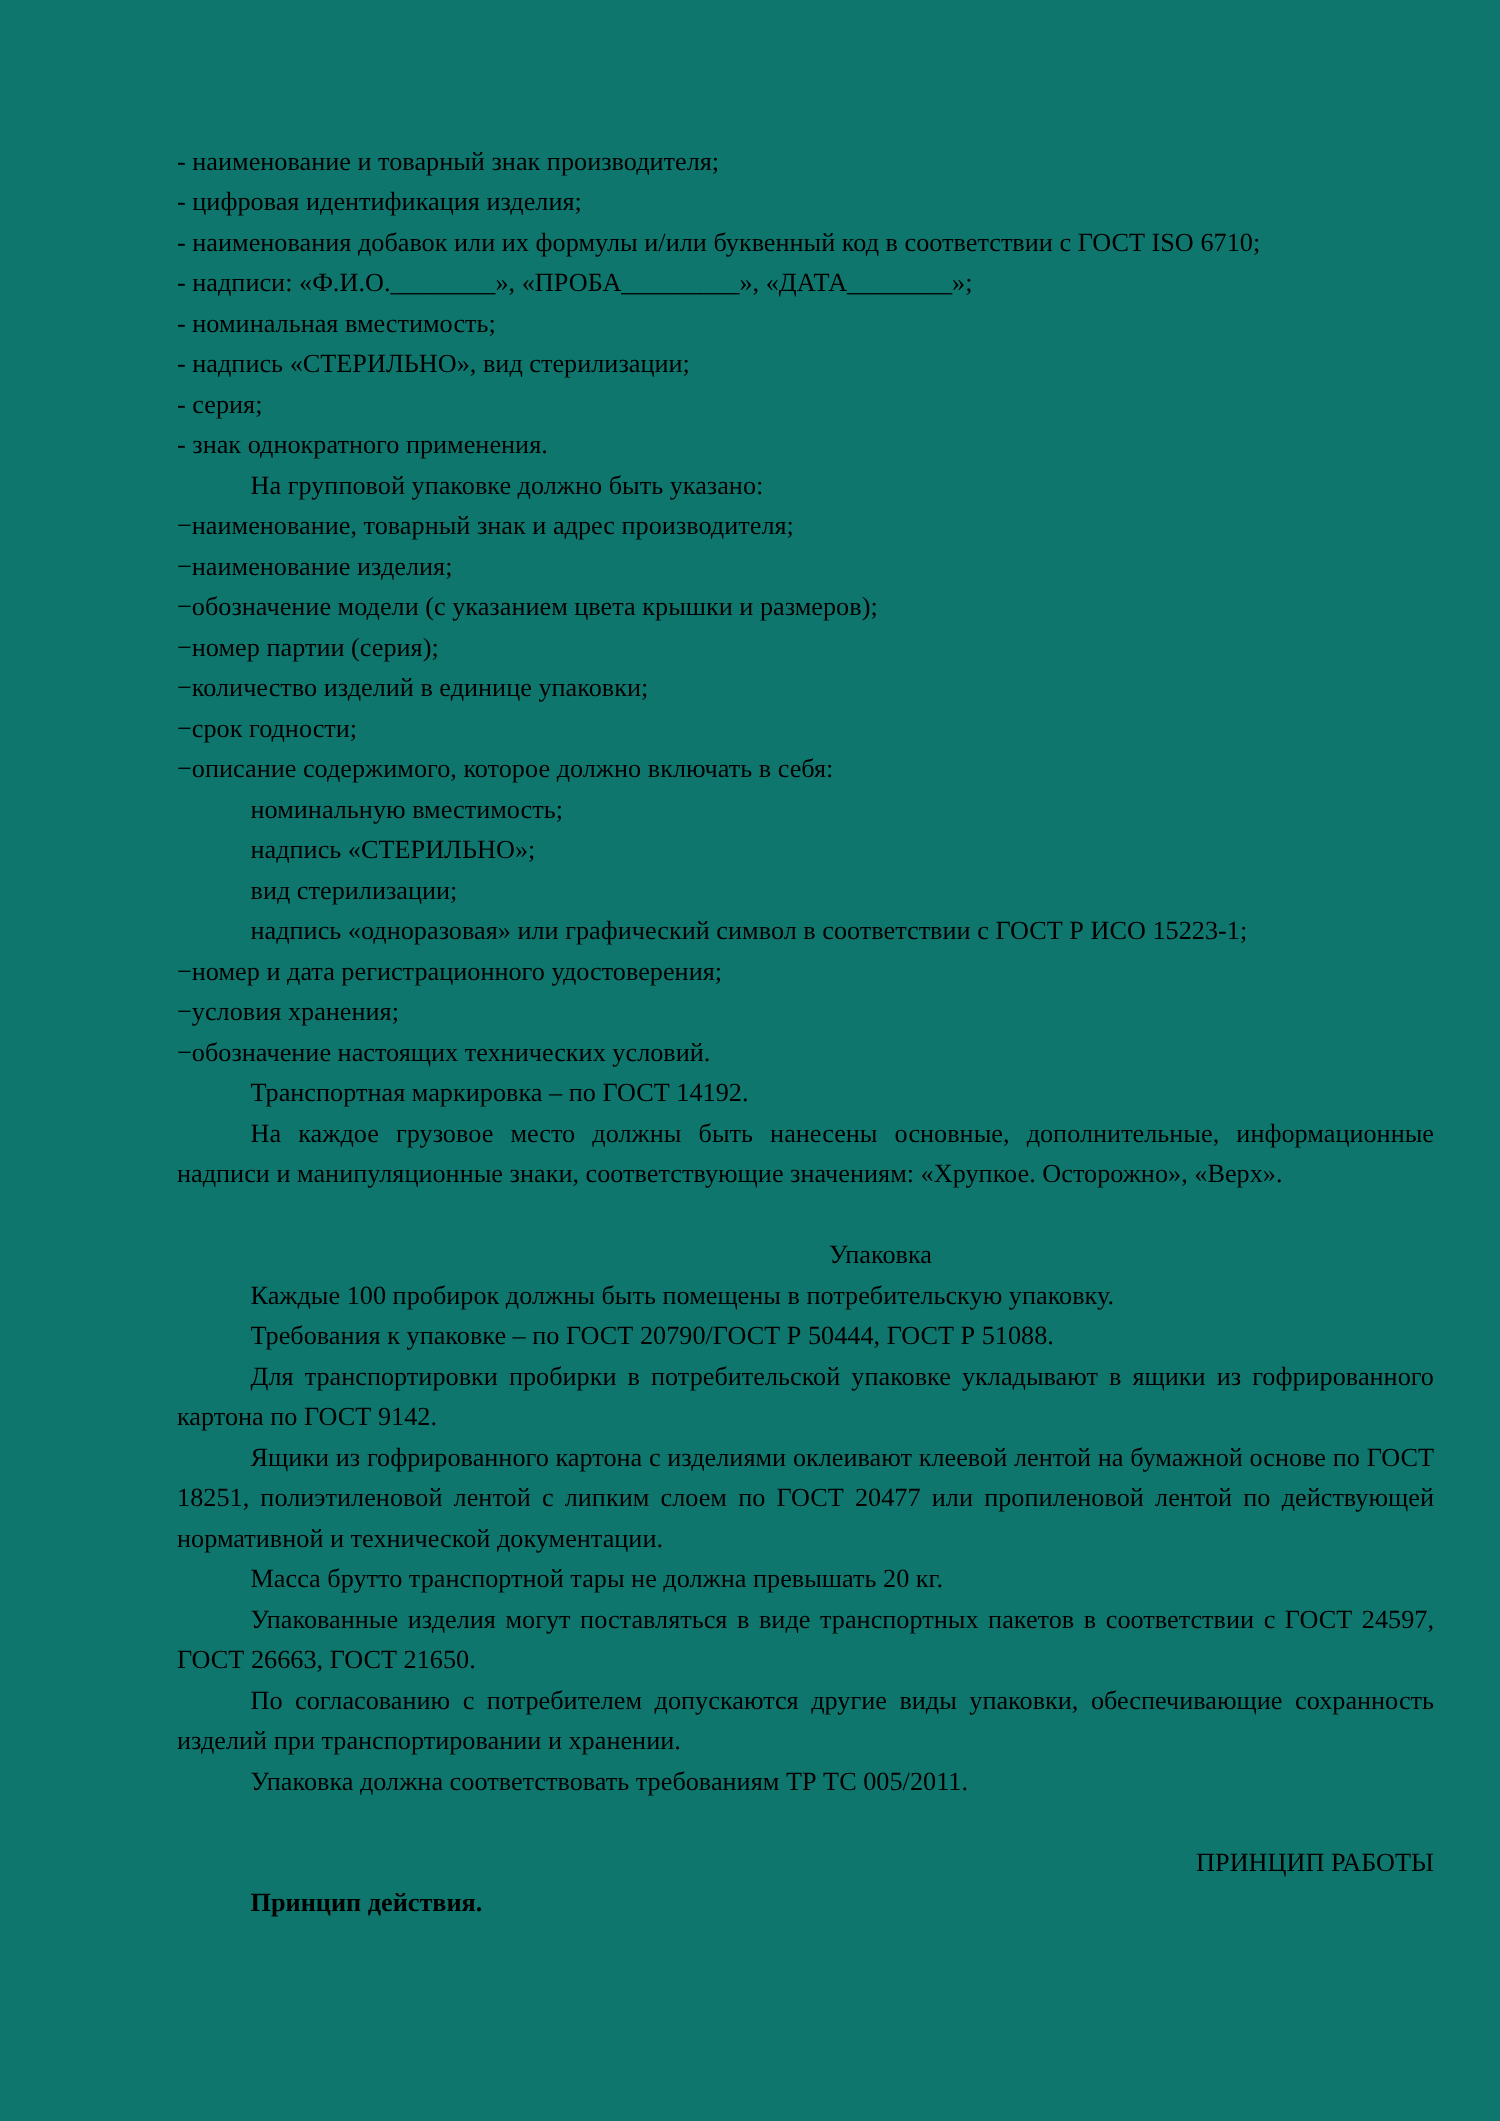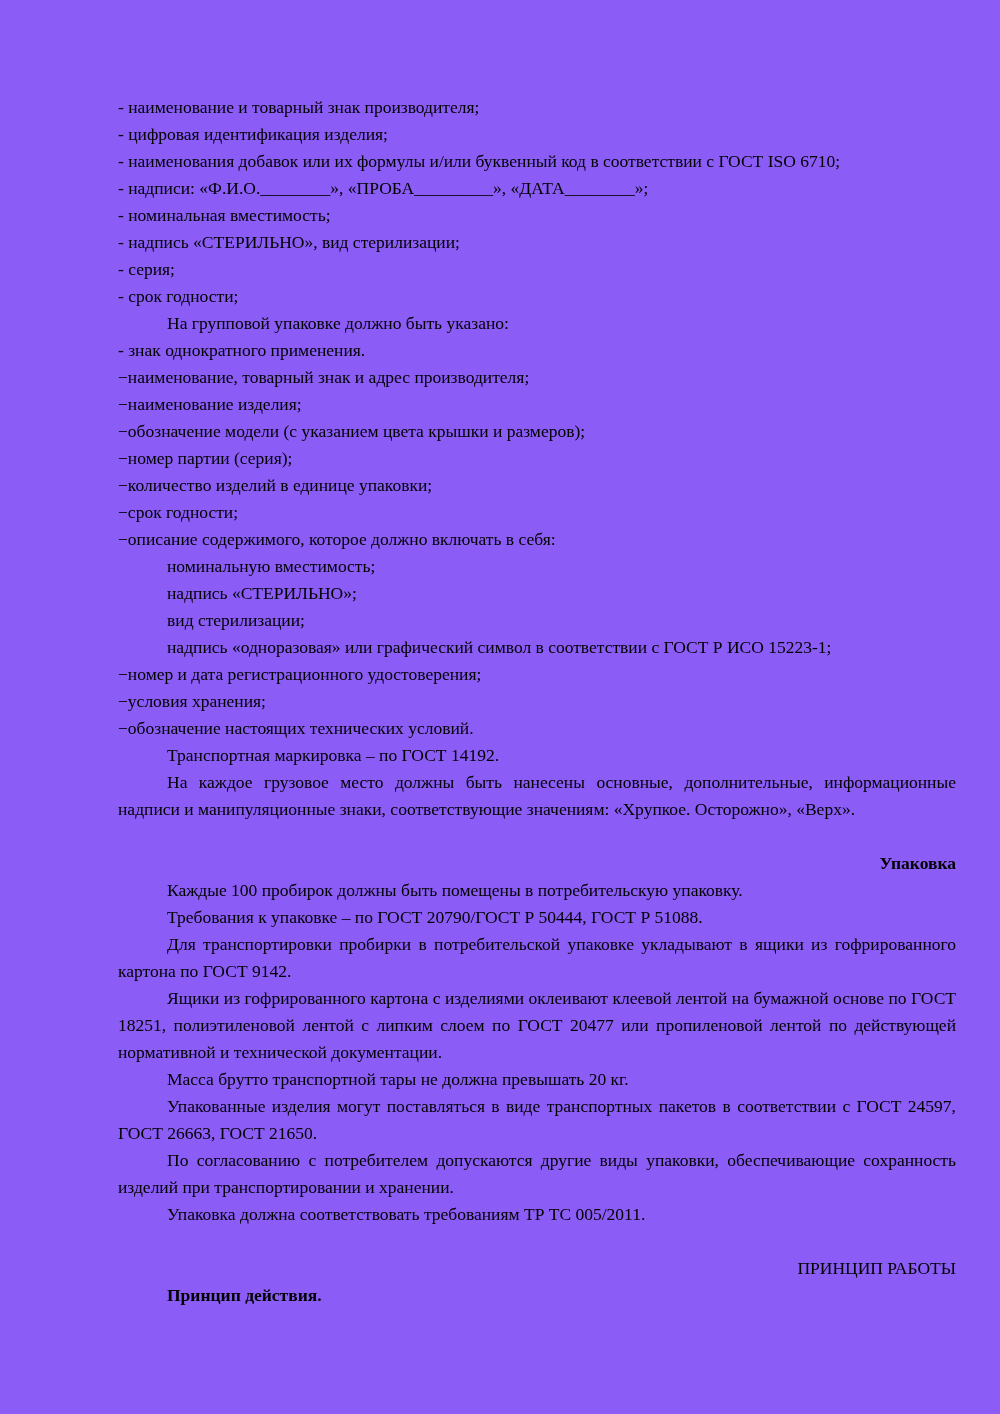--- a/index.html
+++ b/index.html
@@ -5,42 +5,42 @@
   html, body {
     margin: 0;
     padding: 0;
     background: #ffffff;
   }
   .page {
     position: relative;
     width: 1000px;
     height: 1414px;
     box-sizing: border-box;
-    background: #8b5cf6;
+    background: #0f766e;
     color: #000000;
     padding: 94px 44px 40px 118px;
     font-family: "Liberation Serif", "DejaVu Serif", serif;
     font-size: 17.5px;
     line-height: 27px;
     overflow: hidden;
   }
   .para {
     margin: 0;
     padding: 0;
     text-align: justify;
   }
   .para.list {
     text-indent: 0;
   }
   .para.indent {
     text-indent: 49px;
   }
   .para.subheading {
-    font-weight: bold;
-    text-align: right;
+    font-weight: normal;
+    text-align: center;
     text-indent: 100px;
   }
   .para.center {
     text-align: right;
     font-weight: normal;
     text-indent: 0;
   }
   .para.bold {
     font-weight: bold;
   }
@@ -53,23 +53,22 @@
 
 <div class="page">
   <div>
       <p class="para list">- наименование и товарный знак производителя;</p>
       <p class="para list">- цифровая идентификация изделия;</p>
       <p class="para list">- наименования добавок или их формулы и/или буквенный код в соответствии с ГОСТ ISO 6710;</p>
       <p class="para list">- надписи: «Ф.И.О.________», «ПРОБА_________», «ДАТА________»;</p>
       <p class="para list">- номинальная вместимость;</p>
       <p class="para list">- надпись «СТЕРИЛЬНО», вид стерилизации;</p>
       <p class="para list">- серия;</p>
-      <p class="para list">- срок годности;</p>
+      <p class="para list">- знак однократного применения.</p>
       <p class="para indent">На групповой упаковке должно быть указано:</p>
-      <p class="para list">- знак однократного применения.</p>
       <p class="para list">−наименование, товарный знак и адрес производителя;</p>
       <p class="para list">−наименование изделия;</p>
       <p class="para list">−обозначение модели (с указанием цвета крышки и размеров);</p>
       <p class="para list">−номер партии (серия);</p>
       <p class="para list">−количество изделий в единице упаковки;</p>
       <p class="para list">−срок годности;</p>
       <p class="para list">−описание содержимого, которое должно включать в себя:</p>
       <p class="para indent">номинальную вместимость;</p>
       <p class="para indent">надпись «СТЕРИЛЬНО»;</p>
       <p class="para indent">вид стерилизации;</p>

